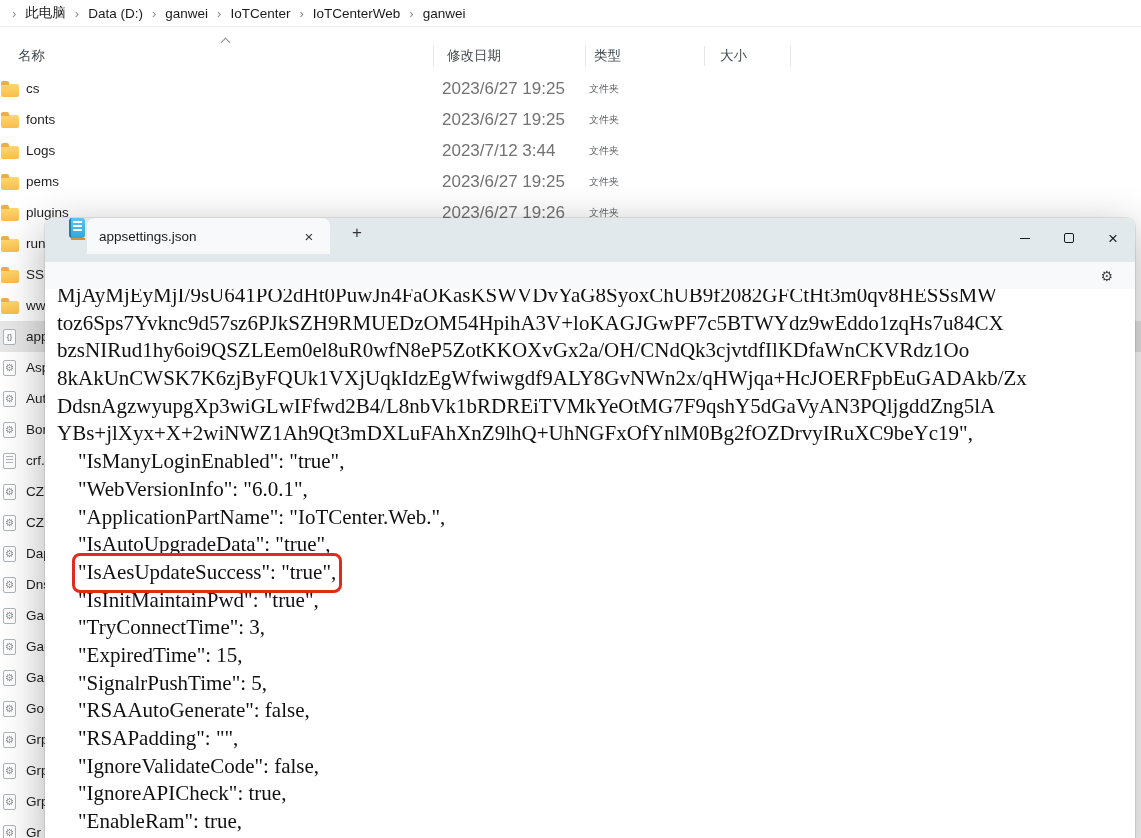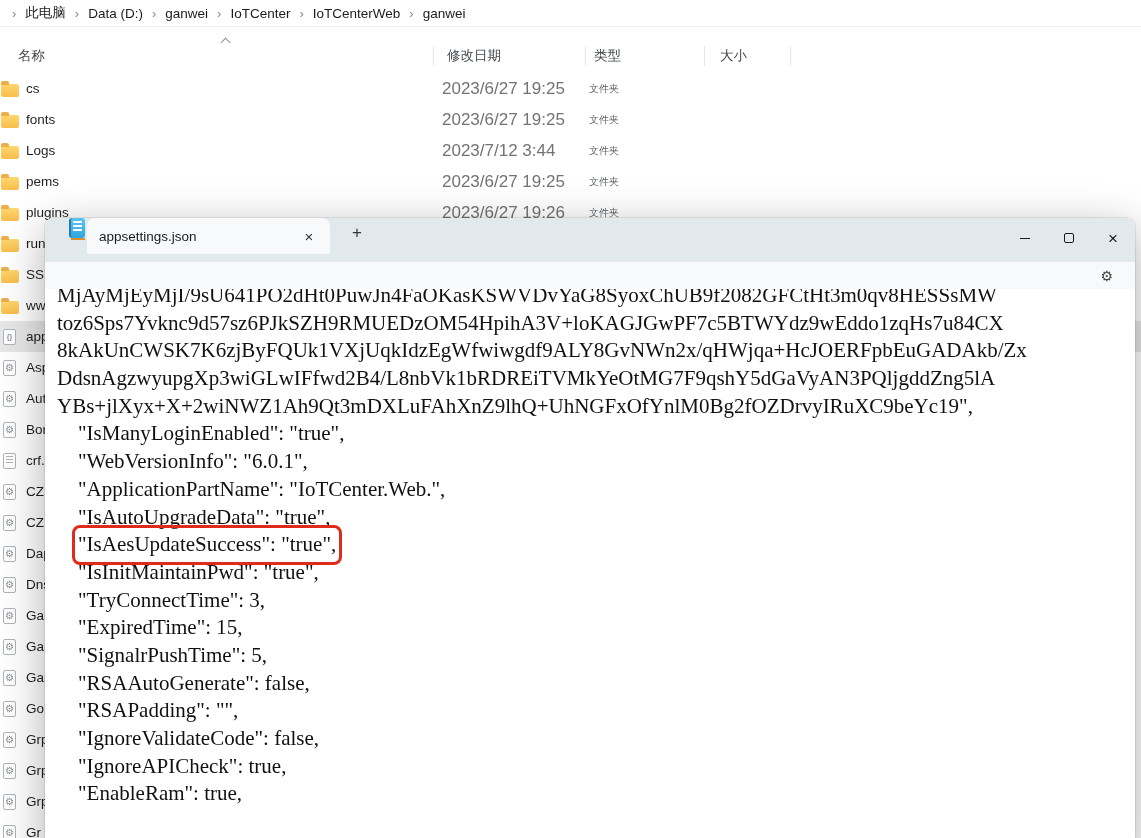--- a/index.html
+++ b/index.html
@@ -380,20 +380,21 @@
     <span class="np-menu"></span>
       <span class="np-menu"></span>
       <span class="np-menu"></span>
     <span class="np-gear">⚙</span>
   </div>
 
   <div class="np-body">
     <div class="code">
       <div class="code-line"><span class="ind"></span><span class="txt">MjAyMjEyMjI/9sU641PO2dHt0PuwJn4FaOKasKSWVDvYaG8SyoxChUB9f2082GFCtHt3m0qv8HESSsMW</span></div>
         <div class="code-line"><span class="ind"></span><span class="txt">toz6Sps7Yvknc9d57sz6PJkSZH9RMUEDzOM54HpihA3V+loKAGJGwPF7c5BTWYdz9wEddo1zqHs7u84CX</span></div>
+        <div class="code-line"><span class="ind"></span><span class="txt">bzsNIRud1hy6oi9QSZLEem0el8uR0wfN8eP5ZotKKOXvGx2a/OH/CNdQk3cjvtdfIlKDfaWnCKVRdz1Oo</span></div>
         <div class="code-line"><span class="ind"></span><span class="txt">8kAkUnCWSK7K6zjByFQUk1VXjUqkIdzEgWfwiwgdf9ALY8GvNWn2x/qHWjqa+HcJOERFpbEuGADAkb/Zx</span></div>
         <div class="code-line"><span class="ind"></span><span class="txt">DdsnAgzwyupgXp3wiGLwIFfwd2B4/L8nbVk1bRDREiTVMkYeOtMG7F9qshY5dGaVyAN3PQljgddZng5lA</span></div>
         <div class="code-line"><span class="ind"></span><span class="txt">YBs+jlXyx+X+2wiNWZ1Ah9Qt3mDXLuFAhXnZ9lhQ+UhNGFxOfYnlM0Bg2fOZDrvyIRuXC9beYc19",</span></div>
         <div class="code-line"><span class="ind">    </span><span class="txt">"IsManyLoginEnabled": "true",</span></div>
         <div class="code-line"><span class="ind">    </span><span class="txt">"WebVersionInfo": "6.0.1",</span></div>
         <div class="code-line"><span class="ind">    </span><span class="txt">"ApplicationPartName": "IoTCenter.Web.",</span></div>
         <div class="code-line"><span class="ind">    </span><span class="txt">"IsAutoUpgradeData": "true",</span></div>
         <div class="code-line hl"><span class="ind">    </span><span class="txt">"IsAesUpdateSuccess": "true",</span></div>
         <div class="code-line"><span class="ind">    </span><span class="txt">"IsInitMaintainPwd": "true",</span></div>
         <div class="code-line"><span class="ind">    </span><span class="txt">"TryConnectTime": 3,</span></div>

